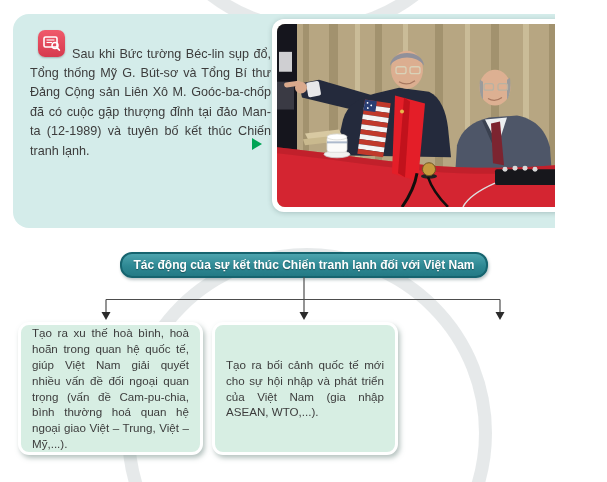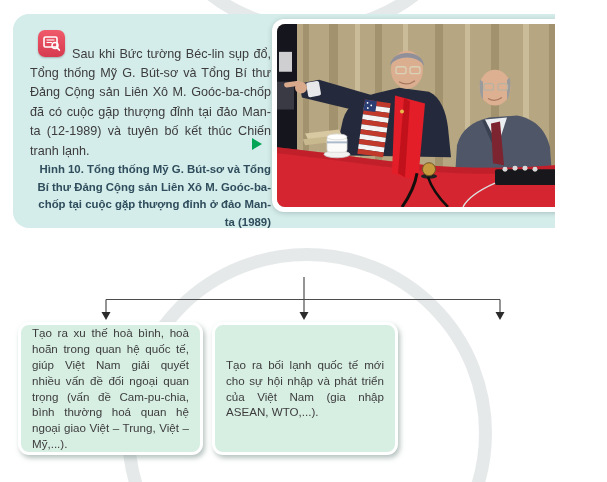--- a/index.html
+++ b/index.html
@@ -90,21 +90,20 @@
         <rect x="2" y="3" width="13" height="10" rx="1.5" fill="none" stroke="#ffffff" stroke-width="1.6"></rect>
         <line x1="4.5" y1="6" x2="12.5" y2="6" stroke="#ffffff" stroke-width="1.1"></line>
         <line x1="4.5" y1="8.5" x2="10" y2="8.5" stroke="#ffffff" stroke-width="1.1"></line>
         <circle cx="13" cy="11.5" r="3" fill="none" stroke="#ffffff" stroke-width="1.5"></circle>
         <line x1="15.2" y1="13.8" x2="17.3" y2="16" stroke="#ffffff" stroke-width="1.8" stroke-linecap="round"></line>
       </svg>
     </span>
 
     <span class="play-tri"></span>
 
-    <div class="photo-caption">Hình 10. Tổng thống Mỹ G. Bút-sơ và Tổng Bí thư Đảng Cộng sản Liên Xô M. Goóc-ba-chốp tại cuộc gặp thượng đỉnh ở đảo Man-ta (1989)</div>
 
     <div class="photo-frame">
       <svg width="302" height="183" viewBox="0 0 302 184" preserveAspectRatio="none">
 
         <rect x="0" y="0" width="302" height="184" fill="#b7a682"></rect>
         <g opacity="0.45">
           <rect x="26" y="0" width="6" height="150" fill="#8a7a58"></rect>
           <rect x="52" y="0" width="9" height="150" fill="#8a7a58"></rect>
           <rect x="78" y="0" width="5" height="150" fill="#e2d7b4"></rect>
           <rect x="98" y="0" width="7" height="150" fill="#8a7a58"></rect>
@@ -202,37 +201,38 @@
             <circle cx="238" cy="145" r="2.5" fill="#d8d8d8"></circle>
           <circle cx="248" cy="145" r="2.5" fill="#d8d8d8"></circle>
             <circle cx="258" cy="146" r="2.5" fill="#d8d8d8"></circle>
           <path d="M280,158 C292,162 294,168 288,174" fill="none" stroke="#e8e8e8" stroke-width="2"></path>
           <path d="M218,160 C200,168 190,176 186,184" fill="none" stroke="#dddddd" stroke-width="1.5"></path>
         </g>
       </svg>
     </div>
   </div>
 
+  <div class="diagram-title">Tác động của sự kết thúc Chiến tranh lạnh đối với Việt Nam</div>
 
   <svg class="connectors">
     <g stroke="#4d4d4d" stroke-width="1.2" fill="none">
       <line x1="304" y1="277" x2="304" y2="299.5"></line>
       <line x1="106" y1="299.5" x2="500" y2="299.5"></line>
       <line x1="106" y1="299.5" x2="106" y2="313"></line>
       <line x1="304" y1="299.5" x2="304" y2="313"></line>
       <line x1="500" y1="299.5" x2="500" y2="313"></line>
     </g>
     <g fill="#2b2b2b">
       <polygon points="101.5,312 110.5,312 106,320"></polygon>
       <polygon points="299.5,312 308.5,312 304,320"></polygon>
       <polygon points="495.5,312 504.5,312 500,320"></polygon>
     </g>
   </svg>
 
   <div class="impact-box box-1">
     <div class="txt">Tạo ra xu thế hoà bình, hoà hoãn trong quan hệ quốc tế, giúp Việt Nam giải quyết nhiều vấn đề đối ngoại quan trọng (vấn đề Cam-pu-chia, bình thường hoá quan hệ ngoại giao Việt – Trung, Việt – Mỹ,...).</div>
   </div>
   <div class="impact-box box-2">
-    <div class="txt">Tạo ra bối lạnh quốc tế mới cho sự hội nhập và phát triển của Việt Nam (gia nhập ASEAN, WTO,...).</div>
+    <div class="txt">Tạo ra bối cảnh quốc tế mới cho sự hội nhập và phát triển của Việt Nam (gia nhập ASEAN, WTO,...).</div>
   </div>
 
 
 </div>
 
 </body></html>

